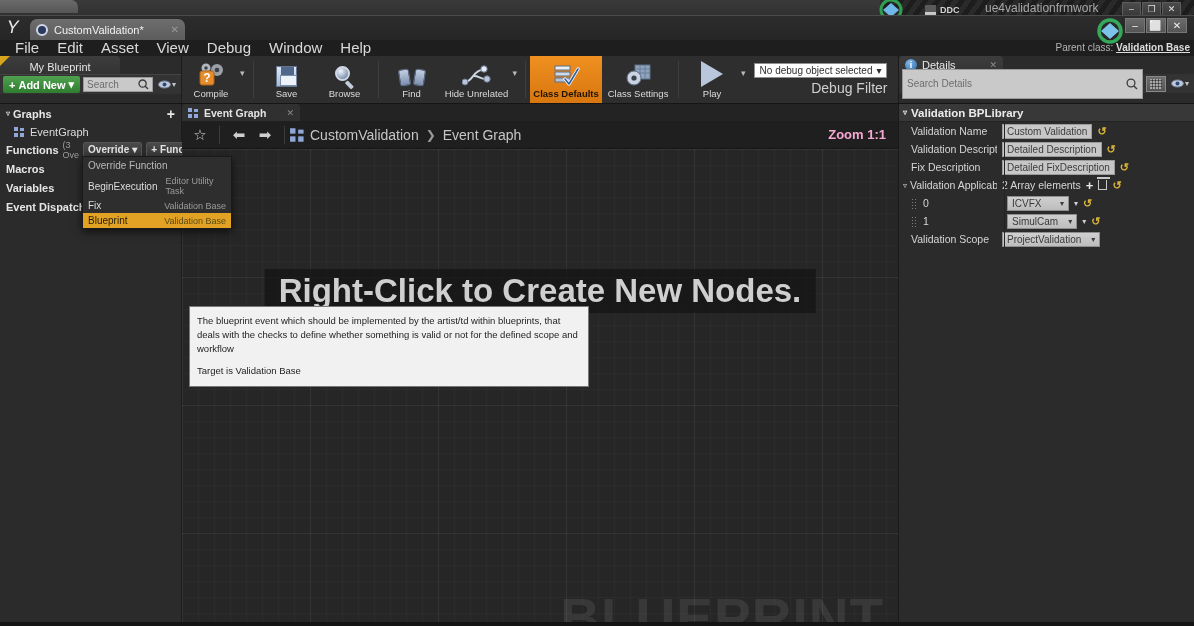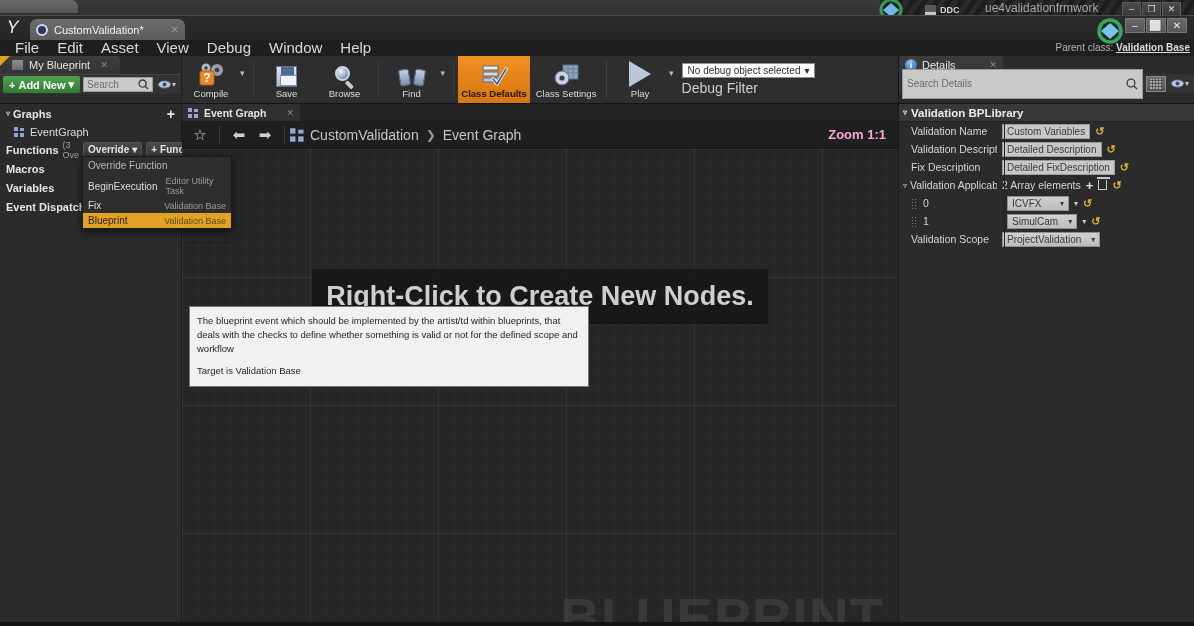--- a/index.html
+++ b/index.html
@@ -64,21 +64,21 @@
   .parentclass a { color:#dcdcdc; text-decoration:underline; font-weight:bold; }
 
   
   .body { position:relative; height:571px; background:#2b2b2b; }
 
   
   .left { position:absolute; left:0; top:0; width:182px; height:571px;
     background:#2b2b2b; border-right:1px solid #1c1c1c; }
   .panel-tab { height:18px; background:linear-gradient(#3d3d3d,#333);
     width:120px; border-radius:4px 4px 0 0; display:flex; align-items:center;
-    padding:0 12px; gap:5px; }
+    padding:0 6px; gap:5px;flex-direction:column; }
   .panel-tab .t { color:#e4e4e4; font-size:11px; }
   .panel-tab .x { color:#8a8a8a; font-size:9px; margin-left:auto; }
   .book-icon { width:12px; height:10px; background:linear-gradient(#8f8f9a,#6a6a74);
     border-radius:1px; box-shadow: inset -6px 0 0 -5px #3d3d45; }
 
   .left-toolbar { height:20px; background:#333; display:flex; align-items:center;
     gap:3px; padding:0 3px; border-top:1px solid #444; }
   .addnew { background:linear-gradient(#4fa14f,#2f7d2f); color:#fff; font-size:11px;
     font-weight:bold; padding:2px 6px; border-radius:2px; display:flex;
     align-items:center; gap:3px; white-space:nowrap; }
@@ -146,22 +146,22 @@
   .canvas { position:absolute; left:0; top:45px; right:0; bottom:17px;
     background-color:#262626;
     background-image:
       linear-gradient(rgba(255,255,255,.022) 1px, transparent 1px),
       linear-gradient(90deg, rgba(255,255,255,.022) 1px, transparent 1px),
       linear-gradient(rgba(255,255,255,.045) 1px, transparent 1px),
       linear-gradient(90deg, rgba(255,255,255,.045) 1px, transparent 1px);
     background-size:16px 16px,16px 16px,128px 128px,128px 128px;
     overflow:hidden; }
   .hint-banner { position:absolute; left:50%; top:120px; transform:translateX(-50%);
-    background:rgba(20,20,20,.72); color:#cfcfcf; font-size:27px; font-weight:bold;
-    padding:12px 14px; white-space:nowrap; }
+    background:rgba(20,20,20,.72); color:#cfcfcf; font-size:33px; font-weight:bold;
+    padding:3px 14px; white-space:nowrap; }
   .wm { position:absolute; right:14px; bottom:8px; color:rgba(255,255,255,.085);
     font-size:55px; font-weight:bold; letter-spacing:1px; }
 
   
   .right { position:absolute; right:0; top:0; width:296px; height:571px;
     background:#2b2b2b; border-left:1px solid #1a1a1a; }
   .det-tab { height:18px; background:linear-gradient(#3d3d3d,#333); width:104px;
     display:flex; align-items:center; gap:5px; padding:0 6px; border-radius:4px 4px 0 0; }
   .det-tab .t { color:#e8e8e8; font-size:11px; }
   .det-tab .x { color:#8a8a8a; font-size:9px; margin-left:auto; }
@@ -223,21 +223,21 @@
   .tb-main { flex:1; display:flex; align-items:stretch; background:#2e2e2e; }
   .tbtn { width:58px; display:flex; flex-direction:column; align-items:center;
     justify-content:center; gap:1px; color:#dcdcdc; font-size:9.5px; }
   .tbtn .ico { height:26px; display:flex; align-items:flex-end; }
   .tbtn.wide { width:72px; }
   .tbtn.active { background:linear-gradient(#ef9020,#d8760f); color:#1d1406;
     font-weight:bold; }
   .tb-sep { width:1px; margin:5px 4px; background:#3e3e3e; }
   .tb-caret { display:flex; align-items:center; color:#b9b9b9; font-size:9px;
     padding:0 4px 14px 0; }
-  .debugfilter { display:flex; flex-direction:column; align-items:flex-start;
+  .debugfilter { display:flex; flex-direction:column; align-items:flex-end;
     justify-content:center; gap:2px; margin-left:4px; }
   .df-combo { background:#ffffff; border:1px solid #8e8e8e; color:#2e2e2e;
     font-size:10px; padding:1px 5px; display:flex; align-items:center; gap:4px; }
   .df-label { color:#cfcfcf; font-size:14px; }
   .tb-right-spacer { width:296px; background:#2b2b2b; border-left:1px solid #1a1a1a; }
   .yellow-corner { position:absolute; left:0; top:0; width:0; height:0;
     border-left:10px solid #d8a41e; border-bottom:10px solid transparent; }
   .ic-floppy { width:21px; height:21px; background:linear-gradient(#dfe8f5,#a9bcd4);
     border:1px solid #63758f; position:relative; }
   .ic-floppy:before { content:""; position:absolute; left:4px; top:0; width:13px;
@@ -398,20 +398,32 @@
 
         <div class="tbtn">
           <span class="ico">
             <span class="ic-binoc">
                 <span class="b l"></span>
                 <span class="b r"></span>
               </span>
           </span>
           <span>Find</span>
         </div>
+        <div class="tbtn wide">
+          <span class="ico">
+            <svg width="30" height="22" viewBox="0 0 30 22">
+              <path d="M3 17 C10 17 12 5 20 5" fill="none" stroke="#cdd6e6" stroke-width="2"></path>
+              <path d="M12 11 C17 11 18 14 24 14" fill="none" stroke="#cdd6e6" stroke-width="2"></path>
+              <circle cx="3" cy="17" r="3" fill="#b9c5da" stroke="#6c7a92"></circle>
+              <circle cx="22" cy="4" r="3.2" fill="#e4ecf7" stroke="#6c7a92"></circle>
+              <circle cx="25" cy="14" r="3.2" fill="#b9c5da" stroke="#6c7a92"></circle>
+            </svg>
+          </span>
+          <span>Hide Unrelated</span>
+        </div>
         <div class="tb-caret">▾</div>
 
         <div class="tb-sep"></div>
 
         <div class="tbtn wide active">
           <span class="ico">
             <svg width="28" height="24" viewBox="0 0 28 24">
               <rect x="3" y="3" width="15" height="4" fill="#e9eef6" stroke="#5d6e86"></rect>
               <rect x="3" y="9" width="15" height="4" fill="#cfd9e8" stroke="#5d6e86"></rect>
               <rect x="3" y="15" width="15" height="4" fill="#b5c2d6" stroke="#5d6e86"></rect>
@@ -588,21 +600,21 @@
       <div class="right">
         <div class="cat-head">
           <span class="caret">▿</span>
           <span>Validation BPLibrary</span>
         </div>
 
         <div class="prow">
           <div class="col-div"></div>
           <span class="plabel">Validation Name</span>
           <span class="pval">
-            <span class="txtfield">Custom Variables</span>
+            <span class="txtfield">Custom Validation</span>
             <span class="revert">↺</span>
           </span>
         </div>
 
         <div class="prow">
           <div class="col-div"></div>
           <span class="plabel">Validation Description</span>
           <span class="pval">
             <span class="txtfield">Detailed Description</span>
             <span class="revert">↺</span>

